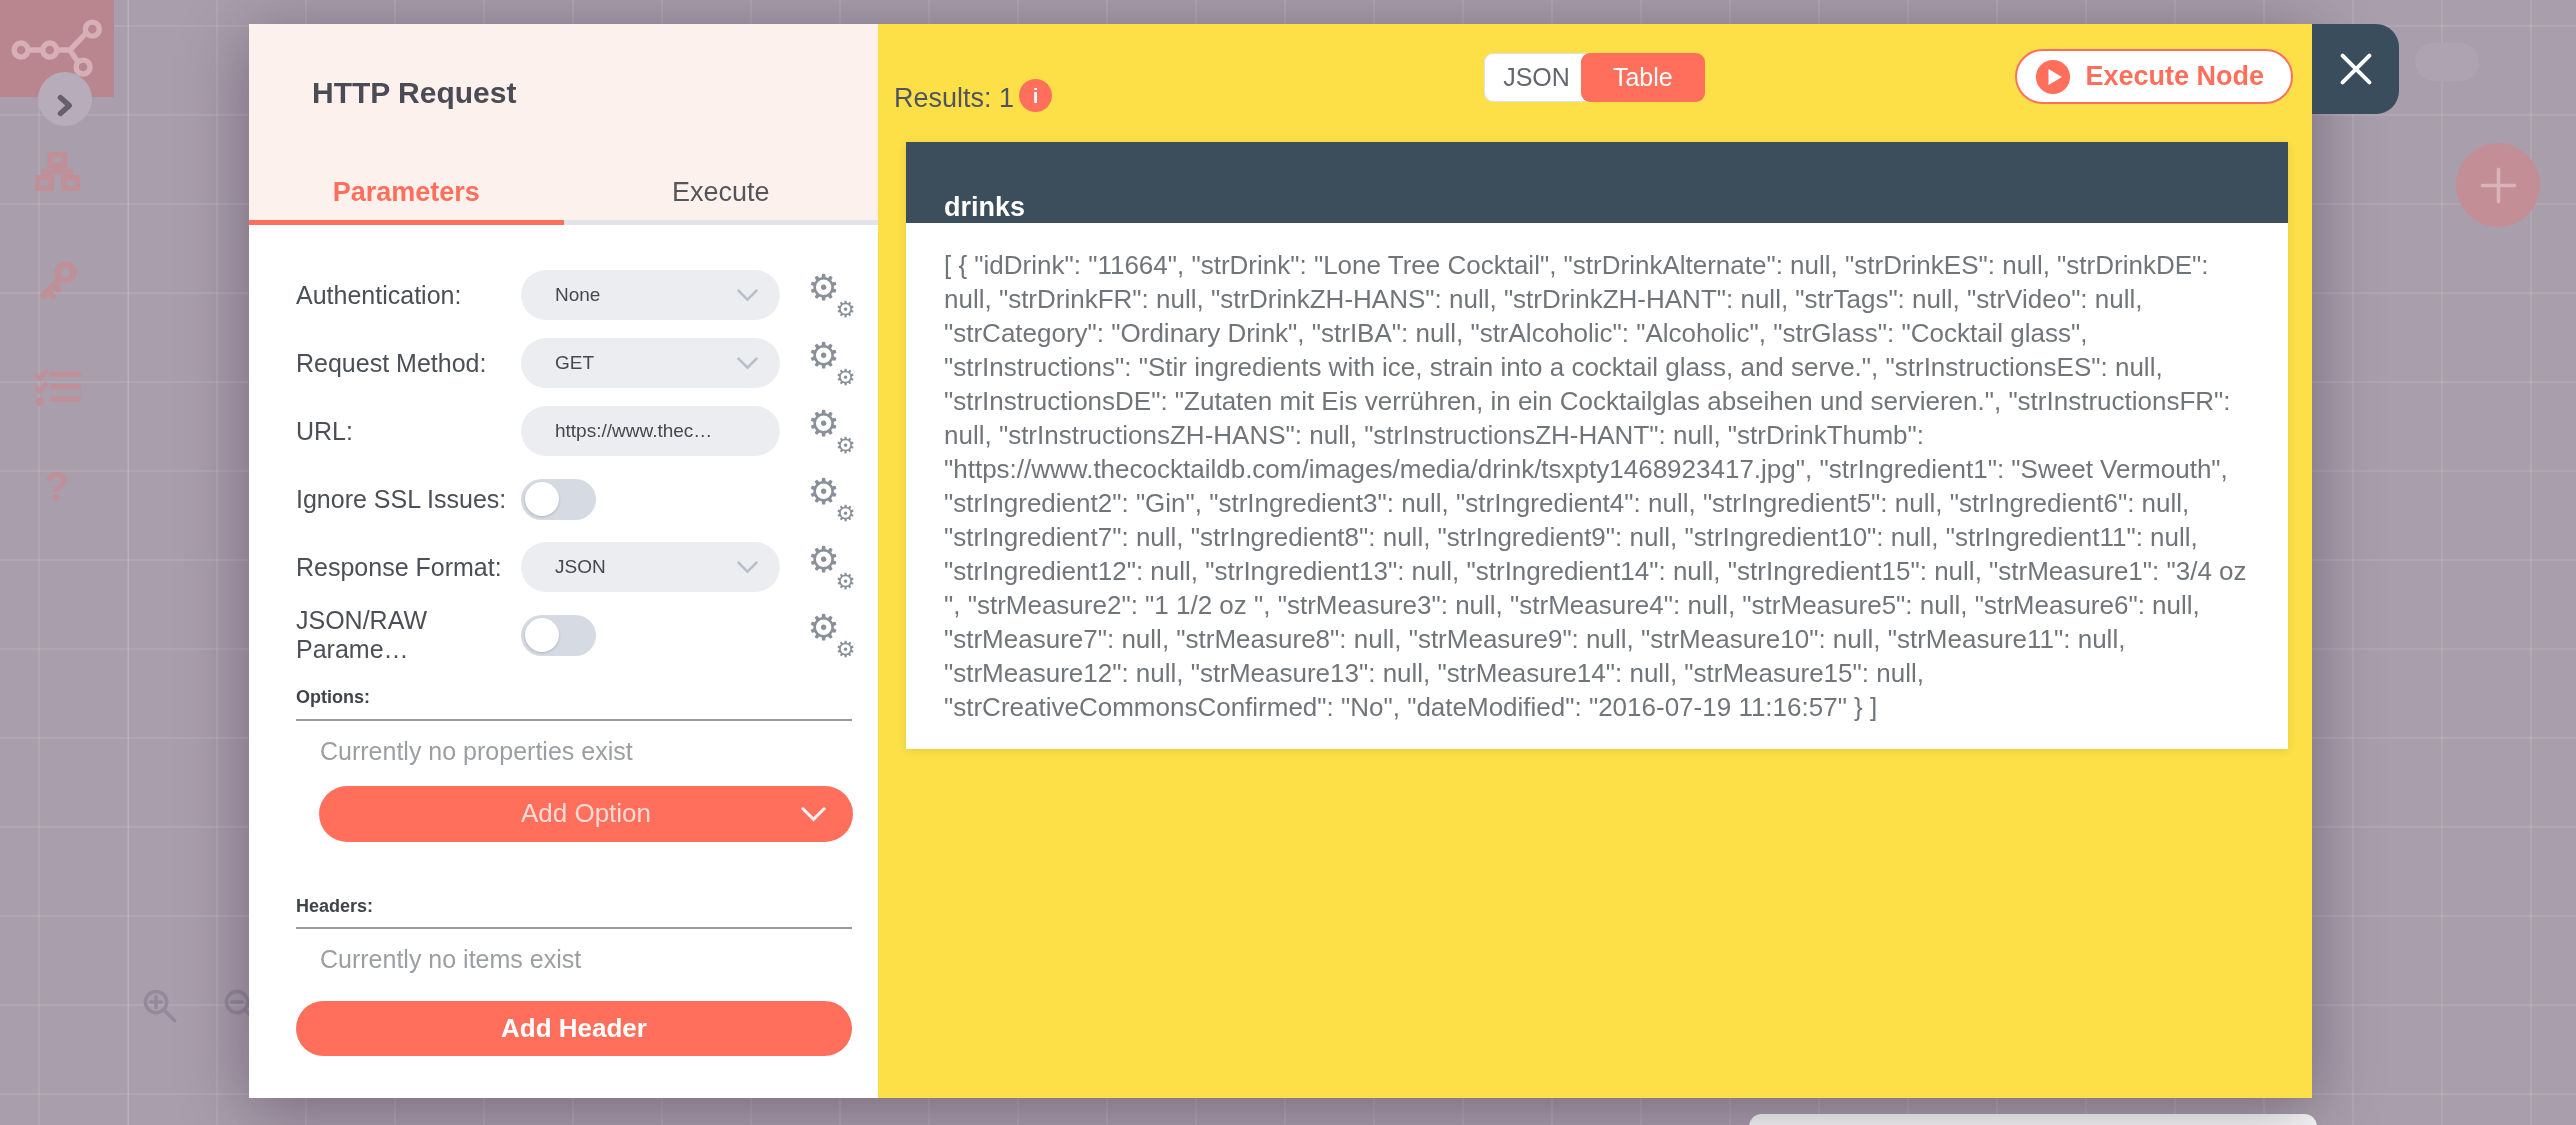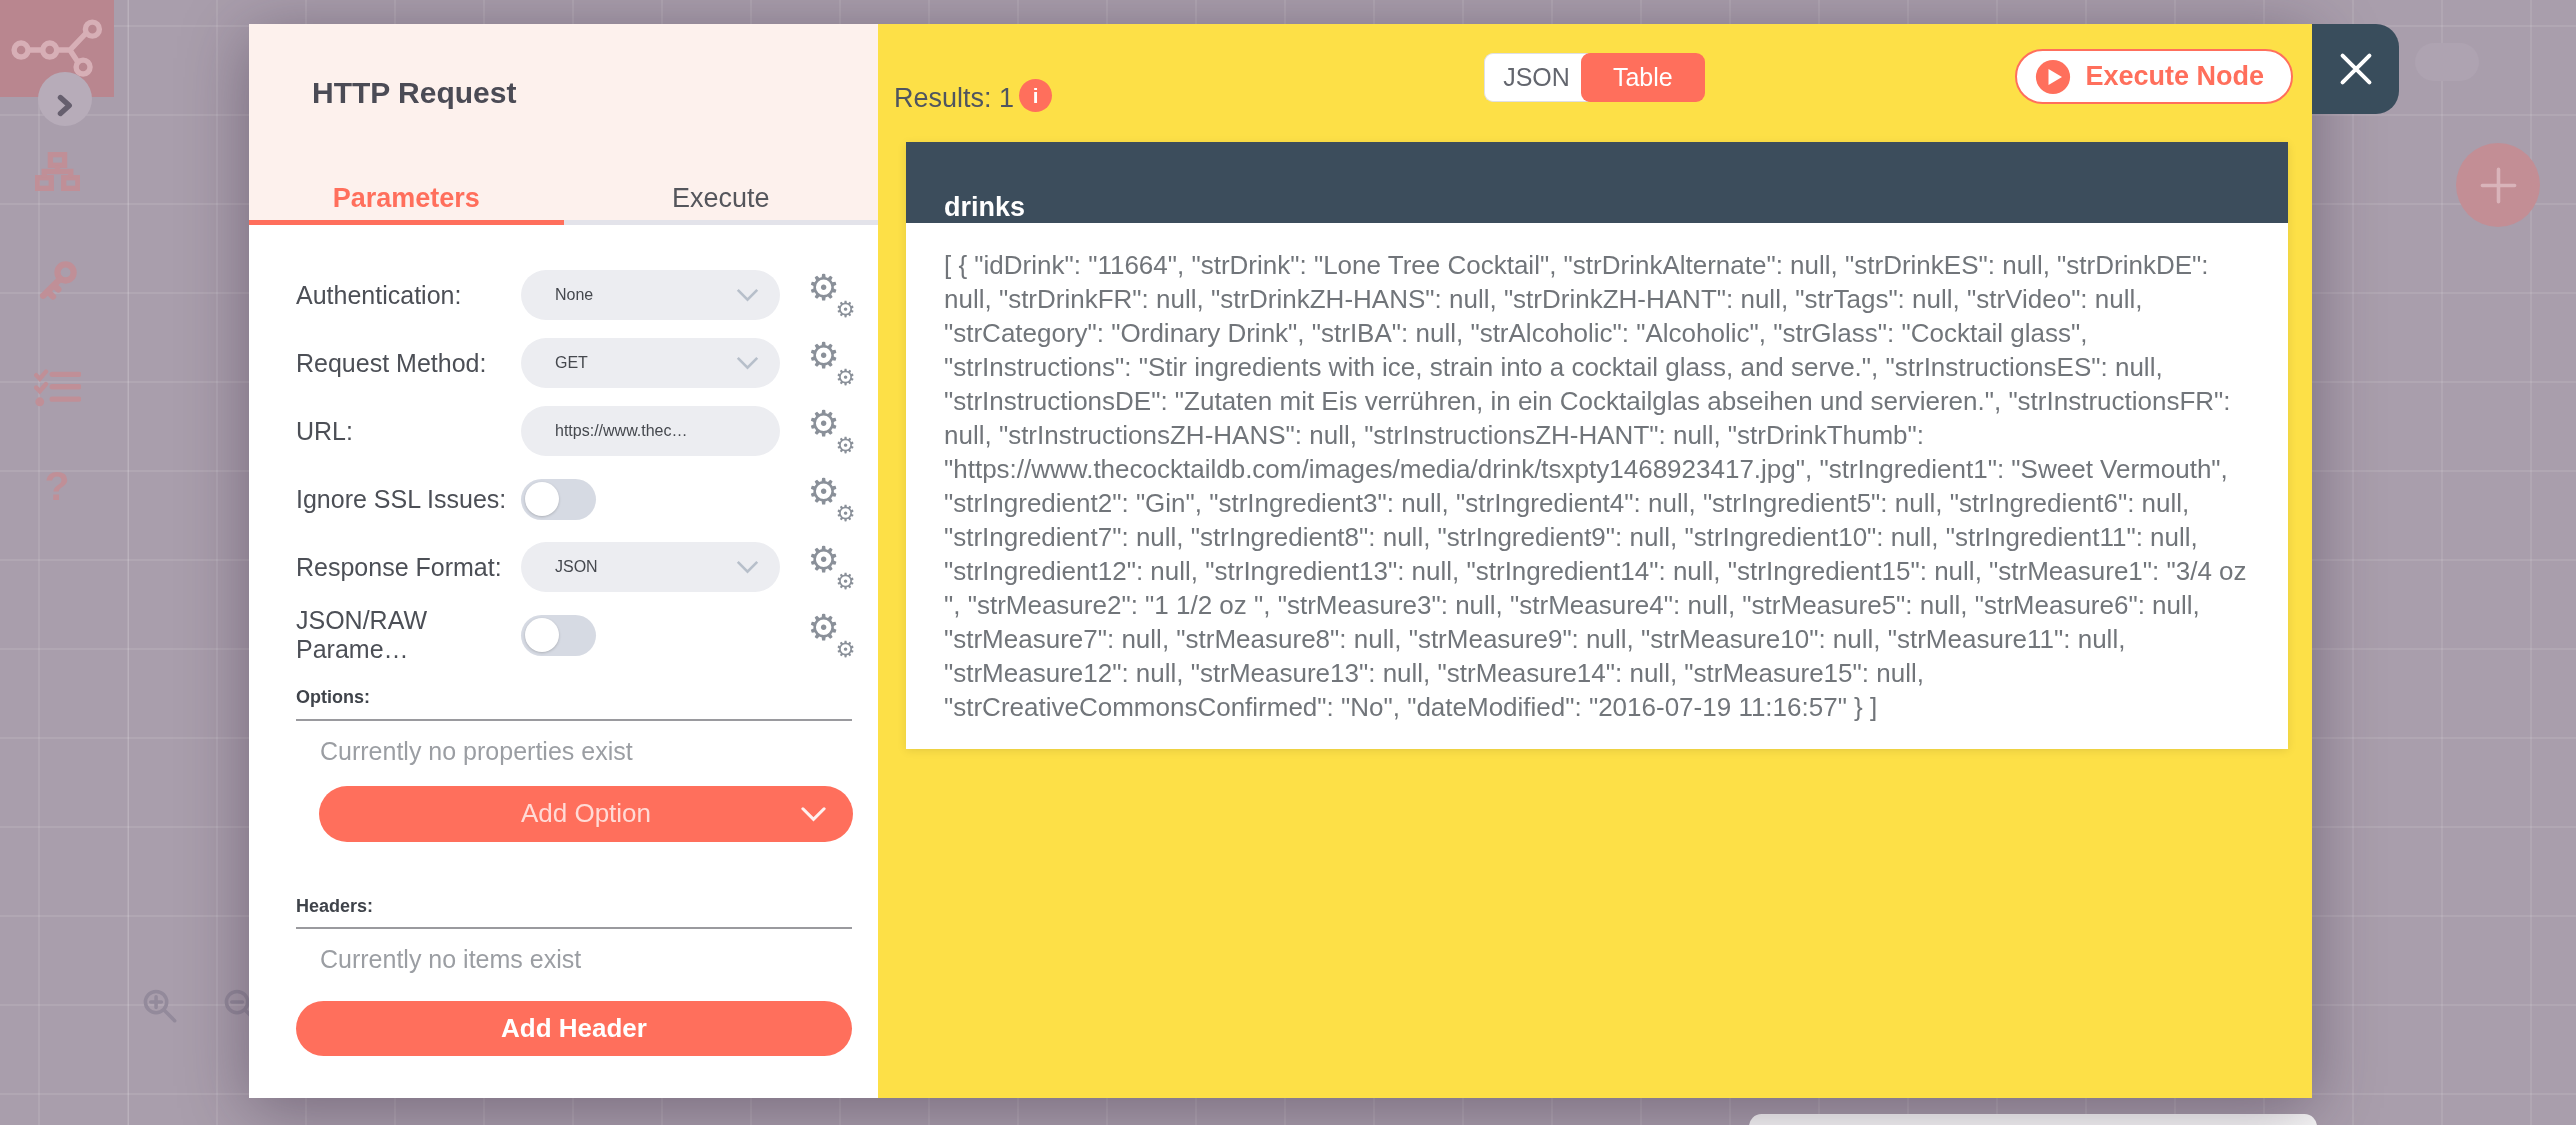--- a/index.html
+++ b/index.html
@@ -34,30 +34,30 @@
   .close-btn{
     position:absolute;right:-87px;top:0;width:87px;height:90px;
     background:#394d5c;border:none;border-radius:0 23px 23px 0;
     display:flex;align-items:center;justify-content:center;cursor:pointer;
   }
   
   .left-panel{width:629px;height:100%;background:#ffffff;flex:none;display:flex;flex-direction:column;}
   .lp-header{height:196px;background:#fdf1ed;flex:none;position:relative;}
   .lp-title{position:absolute;left:63px;top:52px;font-size:30px;font-weight:600;color:#4b4b55;}
   .tabs{position:absolute;left:0;bottom:0;width:100%;display:flex;}
-  .tab{width:50%;text-align:center;padding-bottom:6px;font-size:27px;color:#55565c;cursor:pointer;margin-top:24px;}
+  .tab{width:50%;text-align:center;padding-bottom:12px;font-size:27px;color:#55565c;cursor:pointer;margin-top:24px;}
   .tab.active{color:#ff6f5c;font-weight:bold;}
   .tab-underline{height:5.4px;width:100%;display:flex;flex:none;}
   .tab-underline .on{width:50%;background:#ff6f5c;}
   .tab-underline .off{width:50%;background:#e3e3ea;}
   .lp-form{padding:36px 22.4px 0 47px;}
   .row{height:68px;display:flex;align-items:center;}
   .flabel{width:225px;font-size:25px;color:#4c4f56;flex:none;}
   .pill{width:259px;height:50px;border-radius:25px;background:#ecedf1;display:flex;align-items:center;padding:0 21.5px 0 34px;box-sizing:border-box;flex:none;cursor:pointer;}
-  .pill .val{font-size:16px;color:#45484e;flex:1;}
+  .pill .val{font-size:19px;color:#45484e;flex:1;}
   .pill svg{flex:none;}
   .switch{width:75px;height:41px;border-radius:20.6px;background:#d6dae3;position:relative;flex:none;cursor:pointer;}
   .switch .knob{position:absolute;left:3.6px;top:3.6px;width:34px;height:34px;border-radius:50%;background:#ffffff;box-shadow:0 0.9px 2.7px rgba(0,0,0,.2);}
   .gears{margin-left:auto;position:relative;width:48px;height:47px;color:#8a9099;cursor:pointer;font-family:"DejaVu Sans",sans-serif;}
   .gears .g1{position:absolute;left:0;top:-1.8px;font-size:36px;line-height:1;}
   .gears .g2{position:absolute;right:0;bottom:-1.8px;font-size:22.4px;line-height:1;}
   .section-head{margin:18px 0 0 0;font-size:18px;font-weight:bold;color:#3f434a;}
   .divider{height:1.8px;background:#9a9a9e;margin-top:10.7px;width:556px;}
   .empty-note{margin:16px 0 0 24px;font-size:25px;color:#9b9ea3;}
   .btn-coral{

